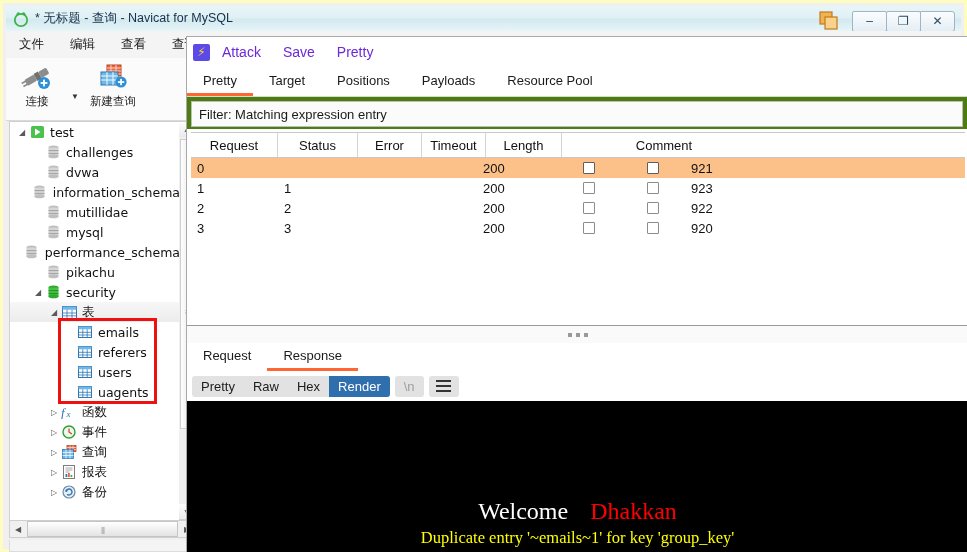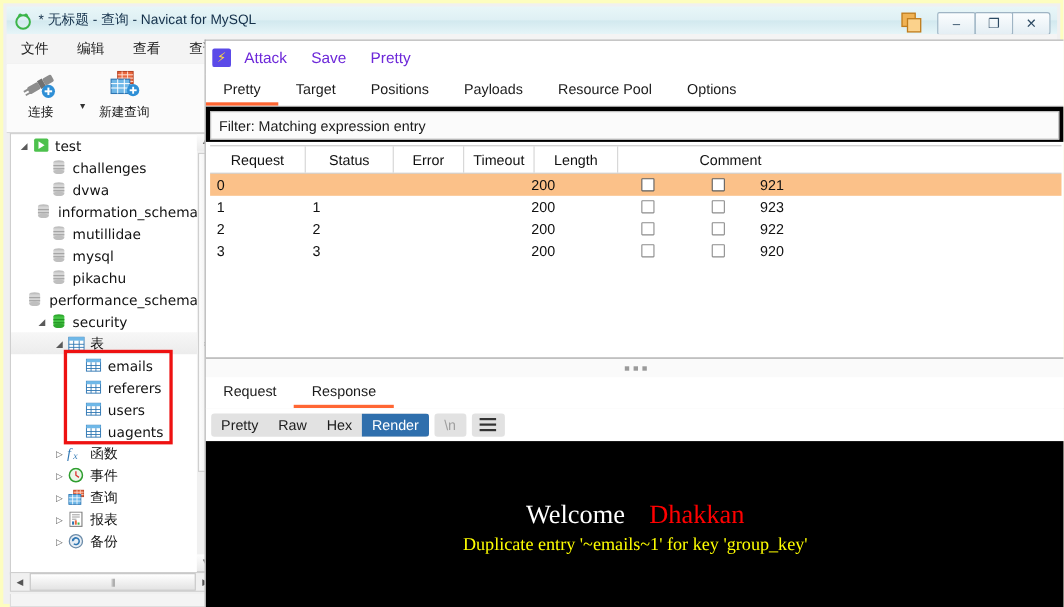--- a/index.html
+++ b/index.html
@@ -159,21 +159,21 @@
     height:28px;display:flex;align-items:stretch;
     background:#ffffff;border-bottom:1px solid #d7d7d7;
   }
   .bp-tab{
     padding:0 16px;display:flex;align-items:center;
     font-size:13px;color:#1a1a1a;white-space:nowrap;
     border-bottom:3px solid transparent;box-sizing:border-box;
   }
   .bp-tab.active{border-bottom-color:#ff6633;}
 
-  .bp-filterwrap{padding:4px 4px 2px 4px;background:#000000;}
+  .bp-filterwrap{padding:4px 4px 2px 4px;background:#4d7c0f;}
   .bp-filter{
     height:26px;border:1px solid #bdbdbd;background:#fbfbfb;
     display:flex;align-items:center;padding-left:7px;
     font-size:13px;color:#1a1a1a;box-sizing:border-box;
   }
 
   
   .bp-table{margin:3px 0 0 4px;width:774px;}
   .bp-thead{
     display:flex;height:24px;border-top:1px solid #c8c8c8;border-bottom:1px solid #c8c8c8;
@@ -245,21 +245,21 @@
     display:flex;align-items:center;justify-content:center;
   }
   .seg-ham i{display:block;width:15px;height:1.6px;background:#333;
     box-shadow:0 5px 0 #333, 0 -5px 0 #333;}
 
   .bp-render{
     position:absolute;left:0;top:364px;width:781px;height:188px;
     background:#000000;overflow:hidden;text-align:center;
   }
   .rd-line1{
-    margin-top:54px;
+    margin-top:97px;
     font-family:"Liberation Serif","DejaVu Serif",serif;
     font-size:24px;
   }
   .rd-welcome{color:#ffffff;}
   .rd-name{color:#ff0000;margin-left:22px;}
   .rd-line2{
     margin-top:3px;color:#ffff00;
     font-family:"Liberation Serif","DejaVu Serif",serif;
     font-size:16.5px;
   }
@@ -415,34 +415,34 @@
           <span style="display: inline-block; width: 22px;"></span>
           <span class="tr-arrow"></span>
           <span class="tr-ico">
             <svg width="13" height="14" viewBox="0 0 13 14">
               <ellipse cx="6.5" cy="2.6" rx="5" ry="2" fill="#bfbfbf"></ellipse>
               <rect x="1.5" y="2.6" width="10" height="8.6" fill="#d6d6d6"></rect>
               <ellipse cx="6.5" cy="11.2" rx="5" ry="2" fill="#bfbfbf"></ellipse>
               <path d="M1.5 5.6h10M1.5 8.4h10" stroke="#9c9c9c" stroke-width="0.9"></path>
             </svg>
           </span>
-          <span class="tr-lbl">pikachu</span>
+          <span class="tr-lbl">performance_schema</span>
         </div>
         <div class="tr-row">
           <span style="display: inline-block; width: 22px;"></span>
           <span class="tr-arrow"></span>
           <span class="tr-ico">
             <svg width="13" height="14" viewBox="0 0 13 14">
               <ellipse cx="6.5" cy="2.6" rx="5" ry="2" fill="#bfbfbf"></ellipse>
               <rect x="1.5" y="2.6" width="10" height="8.6" fill="#d6d6d6"></rect>
               <ellipse cx="6.5" cy="11.2" rx="5" ry="2" fill="#bfbfbf"></ellipse>
               <path d="M1.5 5.6h10M1.5 8.4h10" stroke="#9c9c9c" stroke-width="0.9"></path>
             </svg>
           </span>
-          <span class="tr-lbl">performance_schema</span>
+          <span class="tr-lbl">pikachu</span>
         </div>
         <div class="tr-row">
           <span style="display: inline-block; width: 22px;"></span>
           <span class="tr-arrow">◢</span>
           <span class="tr-ico">
             <svg width="13" height="14" viewBox="0 0 13 14">
               <ellipse cx="6.5" cy="2.6" rx="5" ry="2" fill="#2fa82f"></ellipse>
               <rect x="1.5" y="2.6" width="10" height="8.6" fill="#44c444"></rect>
               <ellipse cx="6.5" cy="11.2" rx="5" ry="2" fill="#2fa82f"></ellipse>
               <path d="M1.5 5.6h10M1.5 8.4h10" stroke="#1f8c1f" stroke-width="0.9"></path>
@@ -602,21 +602,20 @@
     <div class="bp-menu">Save</div>
     <div class="bp-menu">Pretty</div>
   </div>
 
   <div class="bp-tabs">
     <div class="bp-tab active">Pretty</div>
     <div class="bp-tab">Target</div>
     <div class="bp-tab">Positions</div>
     <div class="bp-tab">Payloads</div>
     <div class="bp-tab">Resource Pool</div>
-    <div class="bp-tab">Options</div>
   </div>
 
   <div class="bp-filterwrap">
     <div class="bp-filter">Filter: Matching expression entry</div>
   </div>
 
   <div class="bp-table">
     <div class="bp-thead">
       <div class="bp-th col-request">Request</div>
       <div class="bp-th col-status">Status</div>

